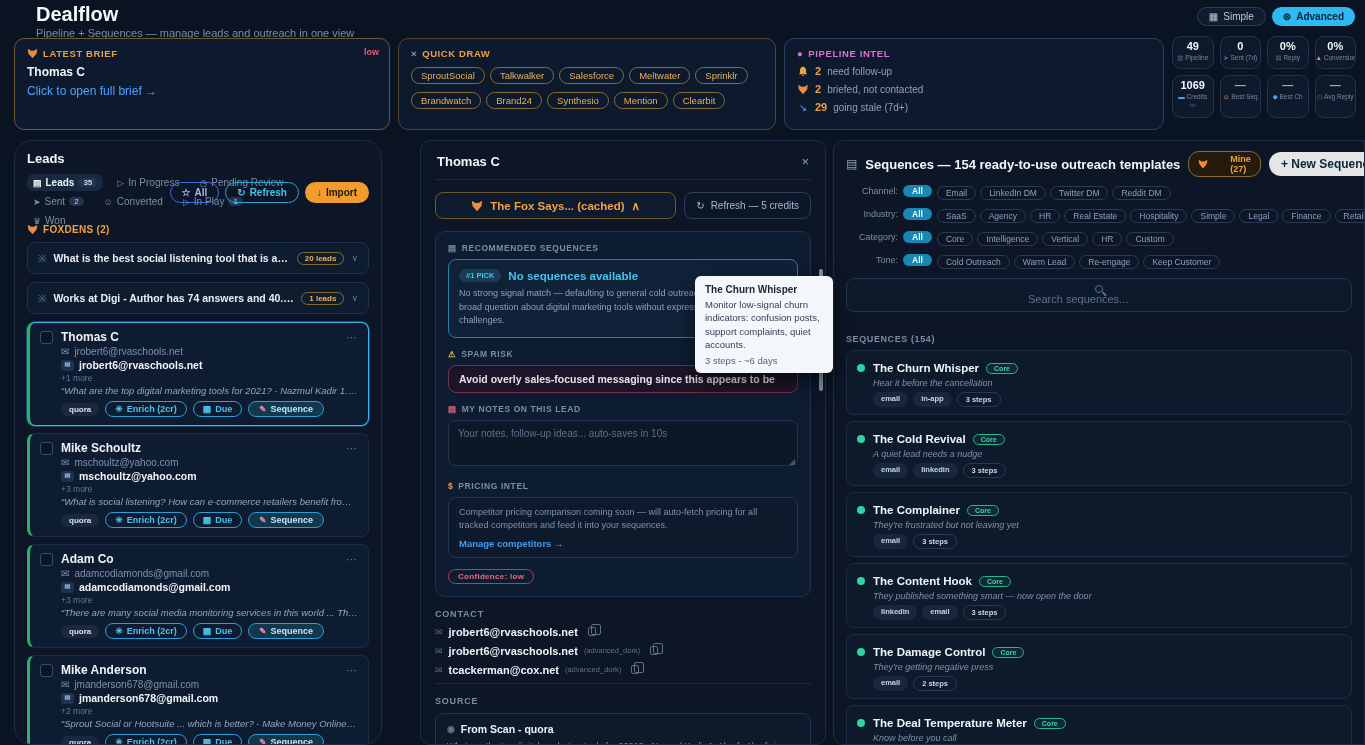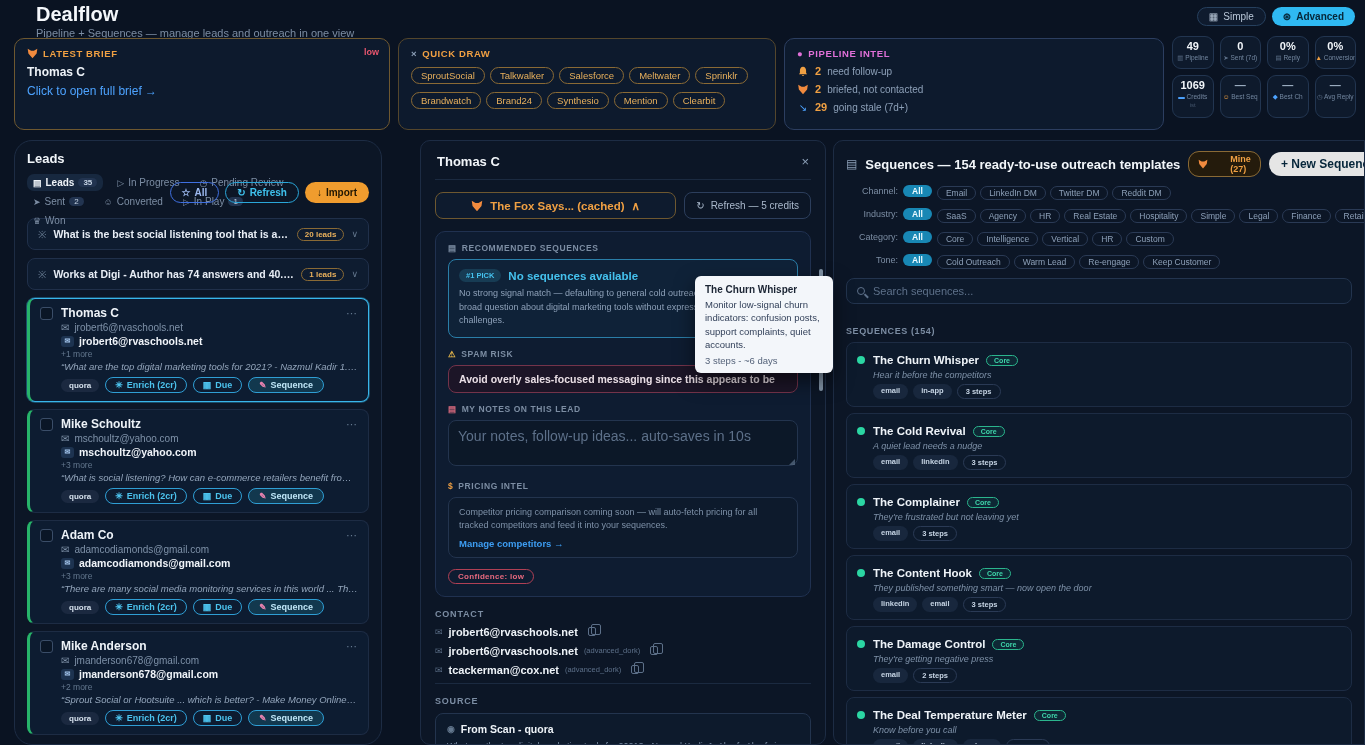--- a/index.html
+++ b/index.html
@@ -95,21 +95,21 @@
   .analysis-card { margin-top:12px; border:1px solid #203150; background:#0e1c31; border-radius:10px; padding:11px 12px 12px; }
   .sec-label { display:flex; gap:5px; align-items:center; font-size:8.5px; font-weight:bold; letter-spacing:.6px; color:#7c8da3; margin:0 0 6px; }
   .sec-label.mt { margin-top:11px; }
   .pick-box { border:1px solid #2a7ea8; background:#0f2238; border-radius:8px; padding:9px 10px; }
   .pick-head { display:flex; gap:7px; align-items:center; }
   .pick-badge { background:#173c54; color:#45c2ee; font-size:7.5px; font-weight:bold; padding:2px 7px; border-radius:8px; }
   .pick-title { color:#45c2ee; font-size:11.5px; font-weight:bold; }
   .pick-body { color:#8da0b8; font-size:9px; line-height:1.5; margin-top:5px; }
   .spam-box { border:1px solid #74334a; background:#1c1527; border-radius:8px; padding:7px 10px; font-size:10.5px; font-weight:bold; color:#eadfe6; white-space:nowrap; overflow:hidden; }
   .notes-wrap { position:relative; }
-  .notes { width:100%; height:46px; background:#0c1828; border:1px solid #23344e; border-radius:8px; color:#c4d2e2; font-size:14px; padding:7px 9px; resize:none; font-family:"Liberation Sans",sans-serif; }
+  .notes { width:100%; height:46px; background:#0c1828; border:1px solid #23344e; border-radius:8px; color:#c4d2e2; font-size:10px; padding:7px 9px; resize:none; font-family:"Liberation Sans",sans-serif; }
   .notes::placeholder { color:#5d7089; }
   .resize-corner { position:absolute; right:3px; bottom:5px; width:0; height:0; border-left:6px solid transparent; border-bottom:6px solid #5d7089; opacity:.7; }
   .pricing-box { border:1px solid #23344e; background:#0d1a2c; border-radius:8px; padding:8px 10px; }
   .pricing-text { color:#7e91a8; font-size:9px; line-height:1.5; }
   .pricing-link { margin-top:5px; color:#3d9df2; font-size:9.5px; font-weight:bold; cursor:pointer; }
   .conf-badge { display:inline-block; margin-top:11px; border:1px solid #b04055; color:#e8697e; font-size:8px; font-weight:bold; padding:2px 9px; border-radius:10px; letter-spacing:.3px; }
   .caps-label { font-size:9px; font-weight:bold; letter-spacing:.8px; color:#7c8da3; margin:12px 0 7px; }
   .contact-row { display:flex; gap:6px; align-items:center; margin-bottom:7px; }
   .contact-row .em { font-size:11px; font-weight:bold; color:#eef3f8; }
   .contact-row .mi { color:#5d7089; font-size:9px; }
@@ -126,21 +126,21 @@
   
   .seq-head { display:flex; align-items:center; gap:8px; }
   .seq-head .ci { color:#8da0b8; font-size:12px; }
   .seq-title-main { font-size:13px; font-weight:bold; color:#f2f6fa; white-space:nowrap; }
   .mine-badge { display:flex; gap:22px; align-items:center; border:1px solid #8a6a35; background:#241b0c; color:#f0a043; font-size:9px; font-weight:bold; padding:2px 9px; border-radius:11px; cursor:pointer; }
   .new-seq-btn { margin-left:auto; background:#e5e5e5; color:#06263a; font-size:12px; font-weight:bold; padding:5px 12px; border-radius:14px; cursor:pointer; white-space:nowrap; }
   .filter-row { display:flex; align-items:center; gap:5px; margin-top:5px; white-space:nowrap; }
   .filter-label { width:52px; text-align:right; color:#7c8da3; font-size:9px; flex:none; }
   .fchip-all { background:#1887b4; color:#eafaff; font-size:8.5px; font-weight:bold; padding:1px 9px; border-radius:10px; cursor:pointer; }
   .fchips span, .fchip { border:1px solid #2a3a55; color:#8da0b8; font-size:8.5px; padding:1px 8px; border-radius:10px; margin-right:4px; cursor:pointer; display:inline-block; }
-  .search-box { margin-top:9px; display:flex; gap:8px; align-items:center; background:#0d1a2c; border:1px solid #23344e; border-radius:8px; padding:6px 10px; }
+  .search-box { margin-top:9px; display:flex; align-items:center; background:#0d1a2c; border:1px solid #23344e; border-radius:8px; padding:6px 4px;flex-direction:column; }
   .search-input { flex:1; background:transparent; border:none; outline:none; color:#aab9cc; font-size:11px; font-family:"Liberation Sans",sans-serif; }
   .search-input::placeholder { color:#5d7089; }
   .search-icon { display:inline-block; width:8px; height:8px; border:1.5px solid #5d7089; border-radius:50%; position:relative; flex:none; }
   .search-icon::after { content:""; position:absolute; left:6px; top:7px; width:5px; height:1.5px; background:#5d7089; transform:rotate(45deg); }
   .seq-list-label { font-size:9px; font-weight:bold; letter-spacing:.6px; color:#7c8da3; margin:22px 0 6px; }
   .seq-row { position:relative; border:1px solid #1d2c44; background:#0d1a2c; border-radius:8px; padding:7px 10px 7px 26px; margin-bottom:6px; cursor:pointer; }
   .seq-dot { position:absolute; left:10px; top:13px; width:8px; height:8px; border-radius:50%; background:#2bd6a3; }
   .seq-name { font-size:11.5px; font-weight:bold; color:#eef3f8; }
   .core-badge { display:inline-block; border:1px solid #2bb58d; background:rgba(43,214,163,.08); color:#3fd6ab; font-size:7px; font-weight:bold; padding:1px 7px; border-radius:9px; margin-left:7px; vertical-align:1px; }
   .seq-desc { font-size:9px; font-style:italic; color:#7e91a8; margin-top:2px; }
@@ -301,20 +301,26 @@
           <span>↻</span>
           <span>Refresh</span>
         </div>
         <div class="btn-import">
           <span>↓</span>
           <span>Import</span>
         </div>
       </div>
     </div>
 
+    <div class="foxdens-label">
+      <svg class="fox-svg" viewBox="0 0 16 16" width="11" height="11">
+          <path d="M1 1 L6 4 H10 L15 1 L14 8 L8 15 L2 8 Z" fill="#f08a3e"></path>
+        </svg>
+      <span>FOXDENS (2)</span>
+    </div>
 
     <div class="foxden">
       <span class="fi">※</span>
       <span class="t">What is the best social listening tool that is also cost effective? - Quora</span>
       <span class="badge">20 leads</span>
       <span class="chev">∨</span>
     </div>
     <div class="foxden">
       <span class="fi">※</span>
       <span class="t">Works at Digi - Author has 74 answers and 40.1K answer views</span>
@@ -593,21 +599,21 @@
     <div class="search-box">
       <span class="search-icon"></span>
       <input class="search-input" placeholder="Search sequences..." style="">
     </div>
 
     <div class="seq-list-label">SEQUENCES (154)</div>
 
     <div class="seq-row">
       <span class="seq-dot"></span>
       <span class="seq-name">The Churn Whisper</span><span class="core-badge">Core</span>
-      <div class="seq-desc">Hear it before the competitors</div>
+      <div class="seq-desc">Hear it before the cancellation</div>
       <div class="seq-tags">
           <span class="tag-pill">email</span>
           <span class="tag-pill">in-app</span>
           <span class="steps-pill hold">3 steps</span>
         </div>
     </div>
     <div class="seq-row">
       <span class="seq-dot"></span>
       <span class="seq-name">The Cold Revival</span><span class="core-badge">Core</span>
       <div class="seq-desc">A quiet lead needs a nudge</div>

